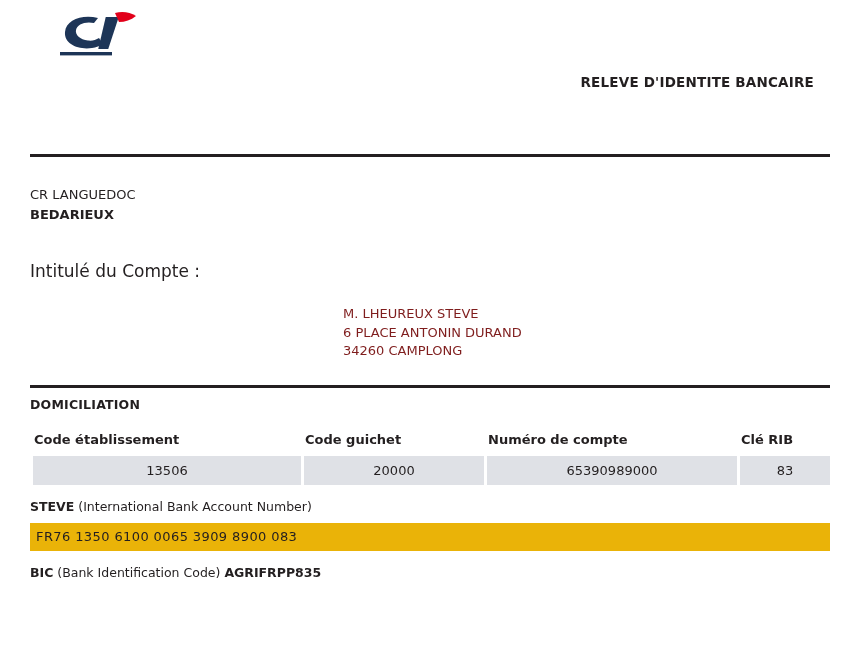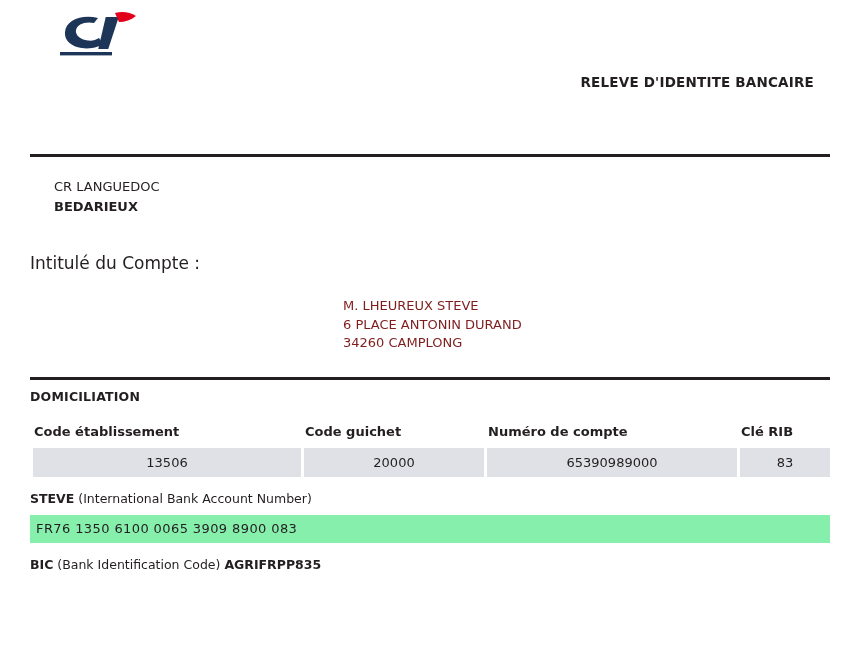--- a/index.html
+++ b/index.html
@@ -50,24 +50,23 @@
   .rule-thick {
     height: 3px;
     background: #231f20;
     width: 100%;
   }
 
   .spacer-top { height: 84px; }
 
   
   .bank-block {
-    padding-top: 20px;
+    padding-top: 28px;
     font-size: 13px;
     line-height: 20px;
-    margin-left: 24px;
   }
   .bank-name { color: #231f20; }
   .bank-branch { font-weight: bold; color: #231f20; }
 
   .account-label {
     margin-top: 36px;
     font-size: 17px;
     color: #231f20;
   }
 
@@ -118,21 +117,21 @@
 
   
   .iban-label {
     margin-top: 14px;
     font-size: 12.5px;
     color: #231f20;
   }
   .iban-label b { font-weight: bold; }
   .iban-value {
     margin-top: 9px;
-    background: #86efac;
+    background: #eab308;
     font-size: 13px;
     padding: 6px 6px 7px 6px;
     letter-spacing: 0.4px;
     color: #231f20;
   }
   .bic-line {
     margin-top: 14px;
     font-size: 12.5px;
     color: #231f20;
   }

